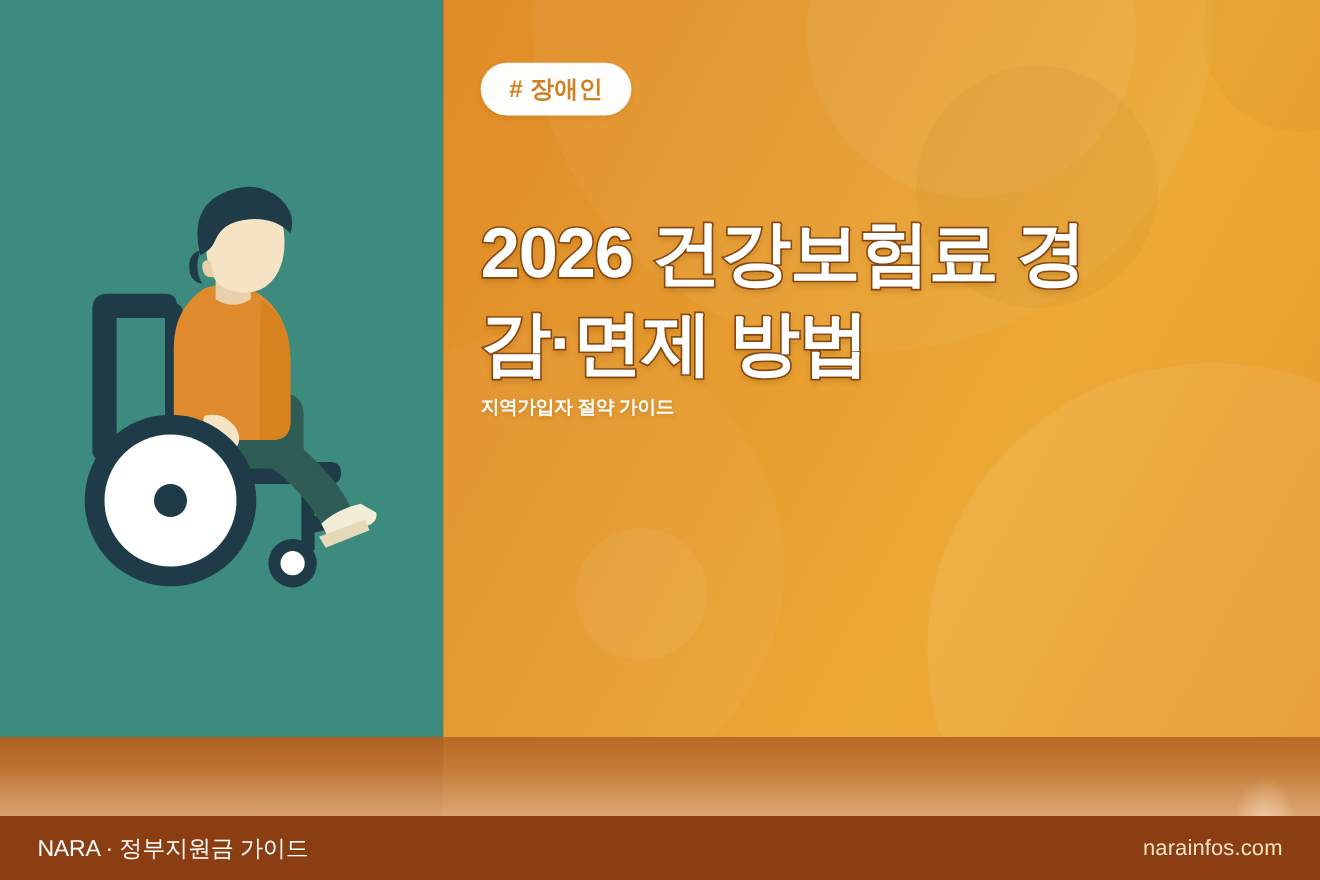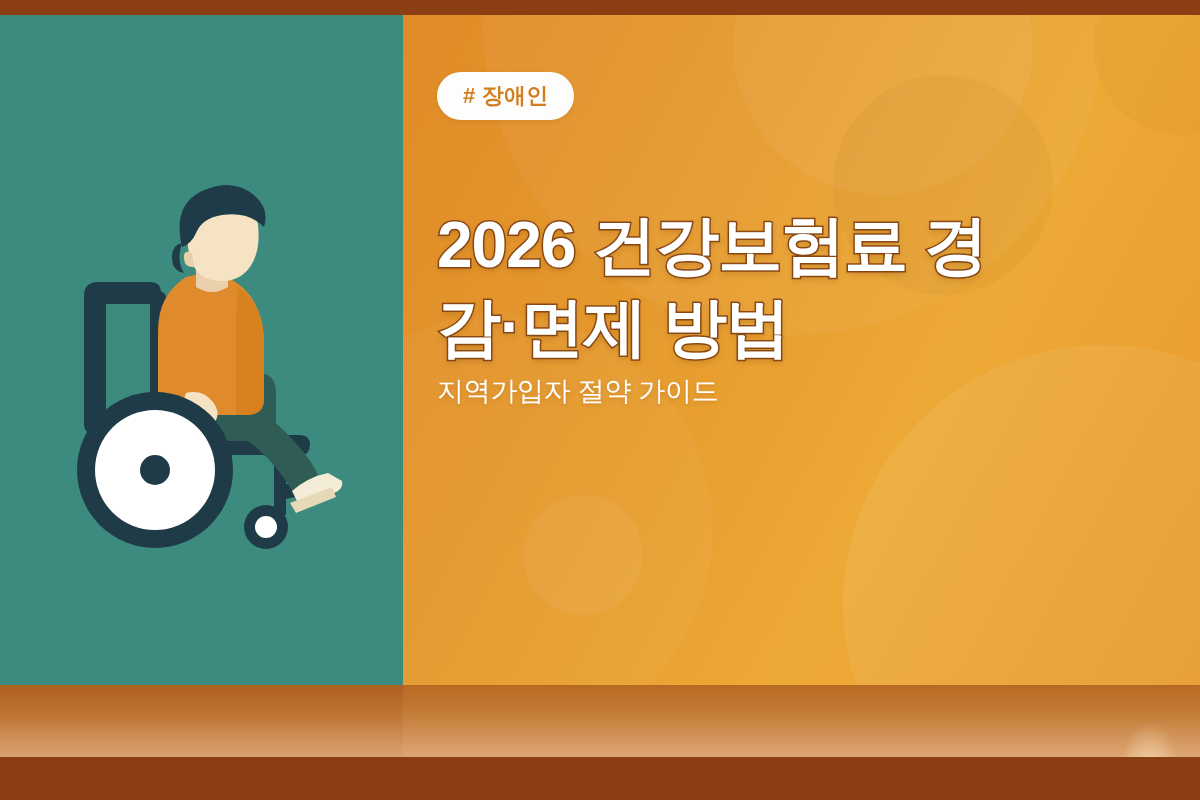--- a/index.html
+++ b/index.html
@@ -13,21 +13,20 @@
     position:relative;
     width:1200px; height:800px;
     overflow:hidden;
   }
 
   
   .card {
     position:absolute;
     left:0; top:0; width:1200px; height:742px;
     overflow:hidden;
-    margin-top:15px;
   }
 
   
   .panel-left {
     position:absolute; left:0; top:0;
     width:403px; height:670px;
     background:#3d8a7e;
     overflow:hidden;
   }
 
@@ -78,21 +77,21 @@
     font-size:64px; font-weight:bold; line-height:1.28;
     color:#ffffff;
     letter-spacing:-1px;
     -webkit-text-stroke:3px #8a4a16;
     paint-order:stroke fill;
     text-shadow:0 3px 6px rgba(110,55,5,.25);
   }
 
   .subtitle {
     position:absolute; left:0; top:358px;
-    font-size:27px; font-weight:normal; color:#ffffff;
+    font-size:17px; font-weight:bold; color:#ffffff;
     letter-spacing:-.3px;
     text-shadow:0 2px 4px rgba(120,60,5,.22);
   }
 
   
   .band {
     position:absolute; left:0; top:670px; width:1200px; height:72px;
     background:linear-gradient(180deg,#ae6122 0%, #bd7231 38%, #cf9159 76%, #d9a271 100%);
     overflow:hidden;
   }
@@ -192,14 +191,18 @@
       <h1 class="title">2026 건강보험료 경감·면제 방법</h1>
       <div class="subtitle">지역가입자 절약 가이드</div>
     </div>
 
     <div class="band">
       <span class="band-split"></span>
       <span class="band-glow"></span>
     </div>
   </div>
 
+  <div class="footer">
+    <div class="footer-left">NARA · 정부지원금 가이드</div>
+    <div class="footer-right">narainfos.com</div>
+  </div>
 
 </div>
 
 </body></html>

